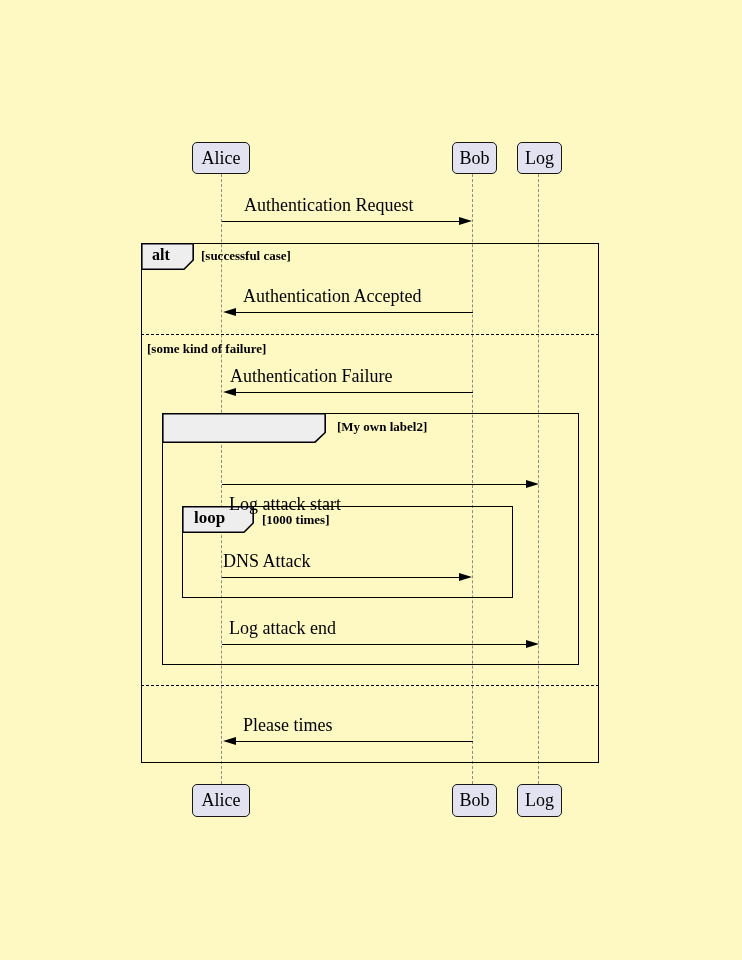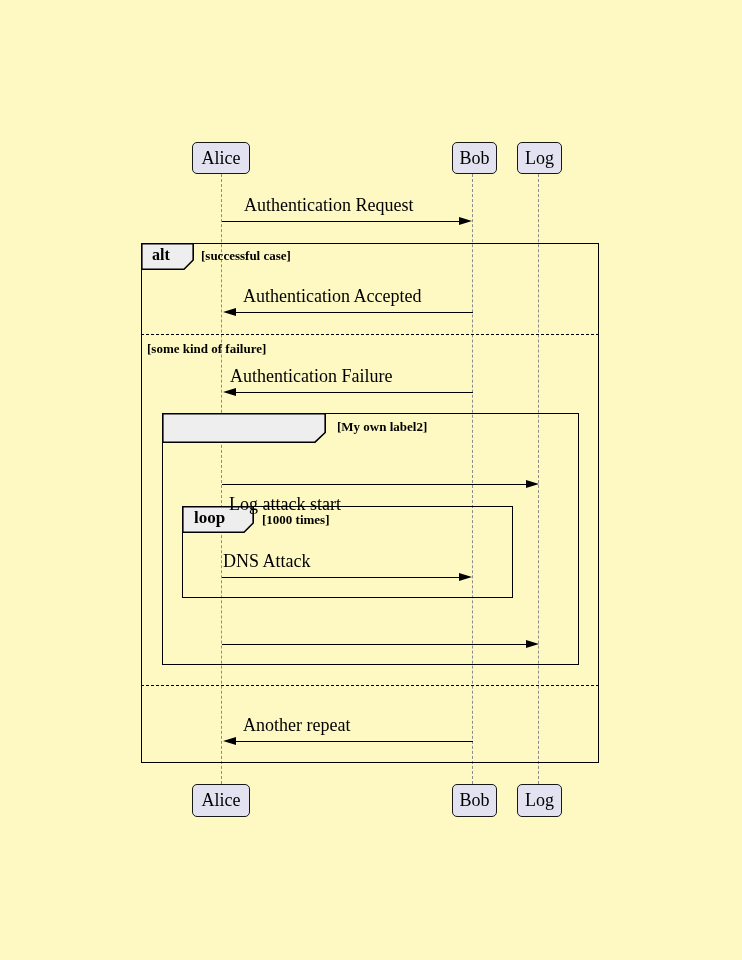--- a/index.html
+++ b/index.html
@@ -117,22 +117,23 @@
       <path d="M0.8 0.8 H71.2 V17 L62 26.2 H0.8 Z" fill="#EEEEEE" stroke="#000000" stroke-width="1.6"></path>
     </svg>
   </div>
   <div class="op-label" style="left:194px; top:508px; font-size:17px;">loop</div>
   <div class="guard" style="left:262px; top:510px;text-align:right;">[1000 times]</div>
 
   <div class="msg-label" style="left:223px; top:550px;">DNS Attack</div>
   <div class="msg-line" style="left:222px; top:577px; width:237px;"></div>
   <div class="arrow-r" style="left:459px; top:573px;"></div>
 
+  <div class="msg-label" style="left:229px; top:617px;">Log attack end</div>
   <div class="msg-line" style="left:222px; top:644px; width:304px;"></div>
   <div class="arrow-r" style="left:526px; top:640px;"></div>
 
   <div class="divider" style="left:141px; top:685px; width:458px;"></div>
 
-  <div class="msg-label" style="left:243px; top:714px;">Another repeat</div>
+  <div class="msg-label" style="left:243px; top:714px;">Please times</div>
   <div class="arrow-l" style="left:223px; top:737px;"></div>
   <div class="msg-line" style="left:236px; top:741px; width:237px;"></div>
 
 </div>
 
 </body></html>

